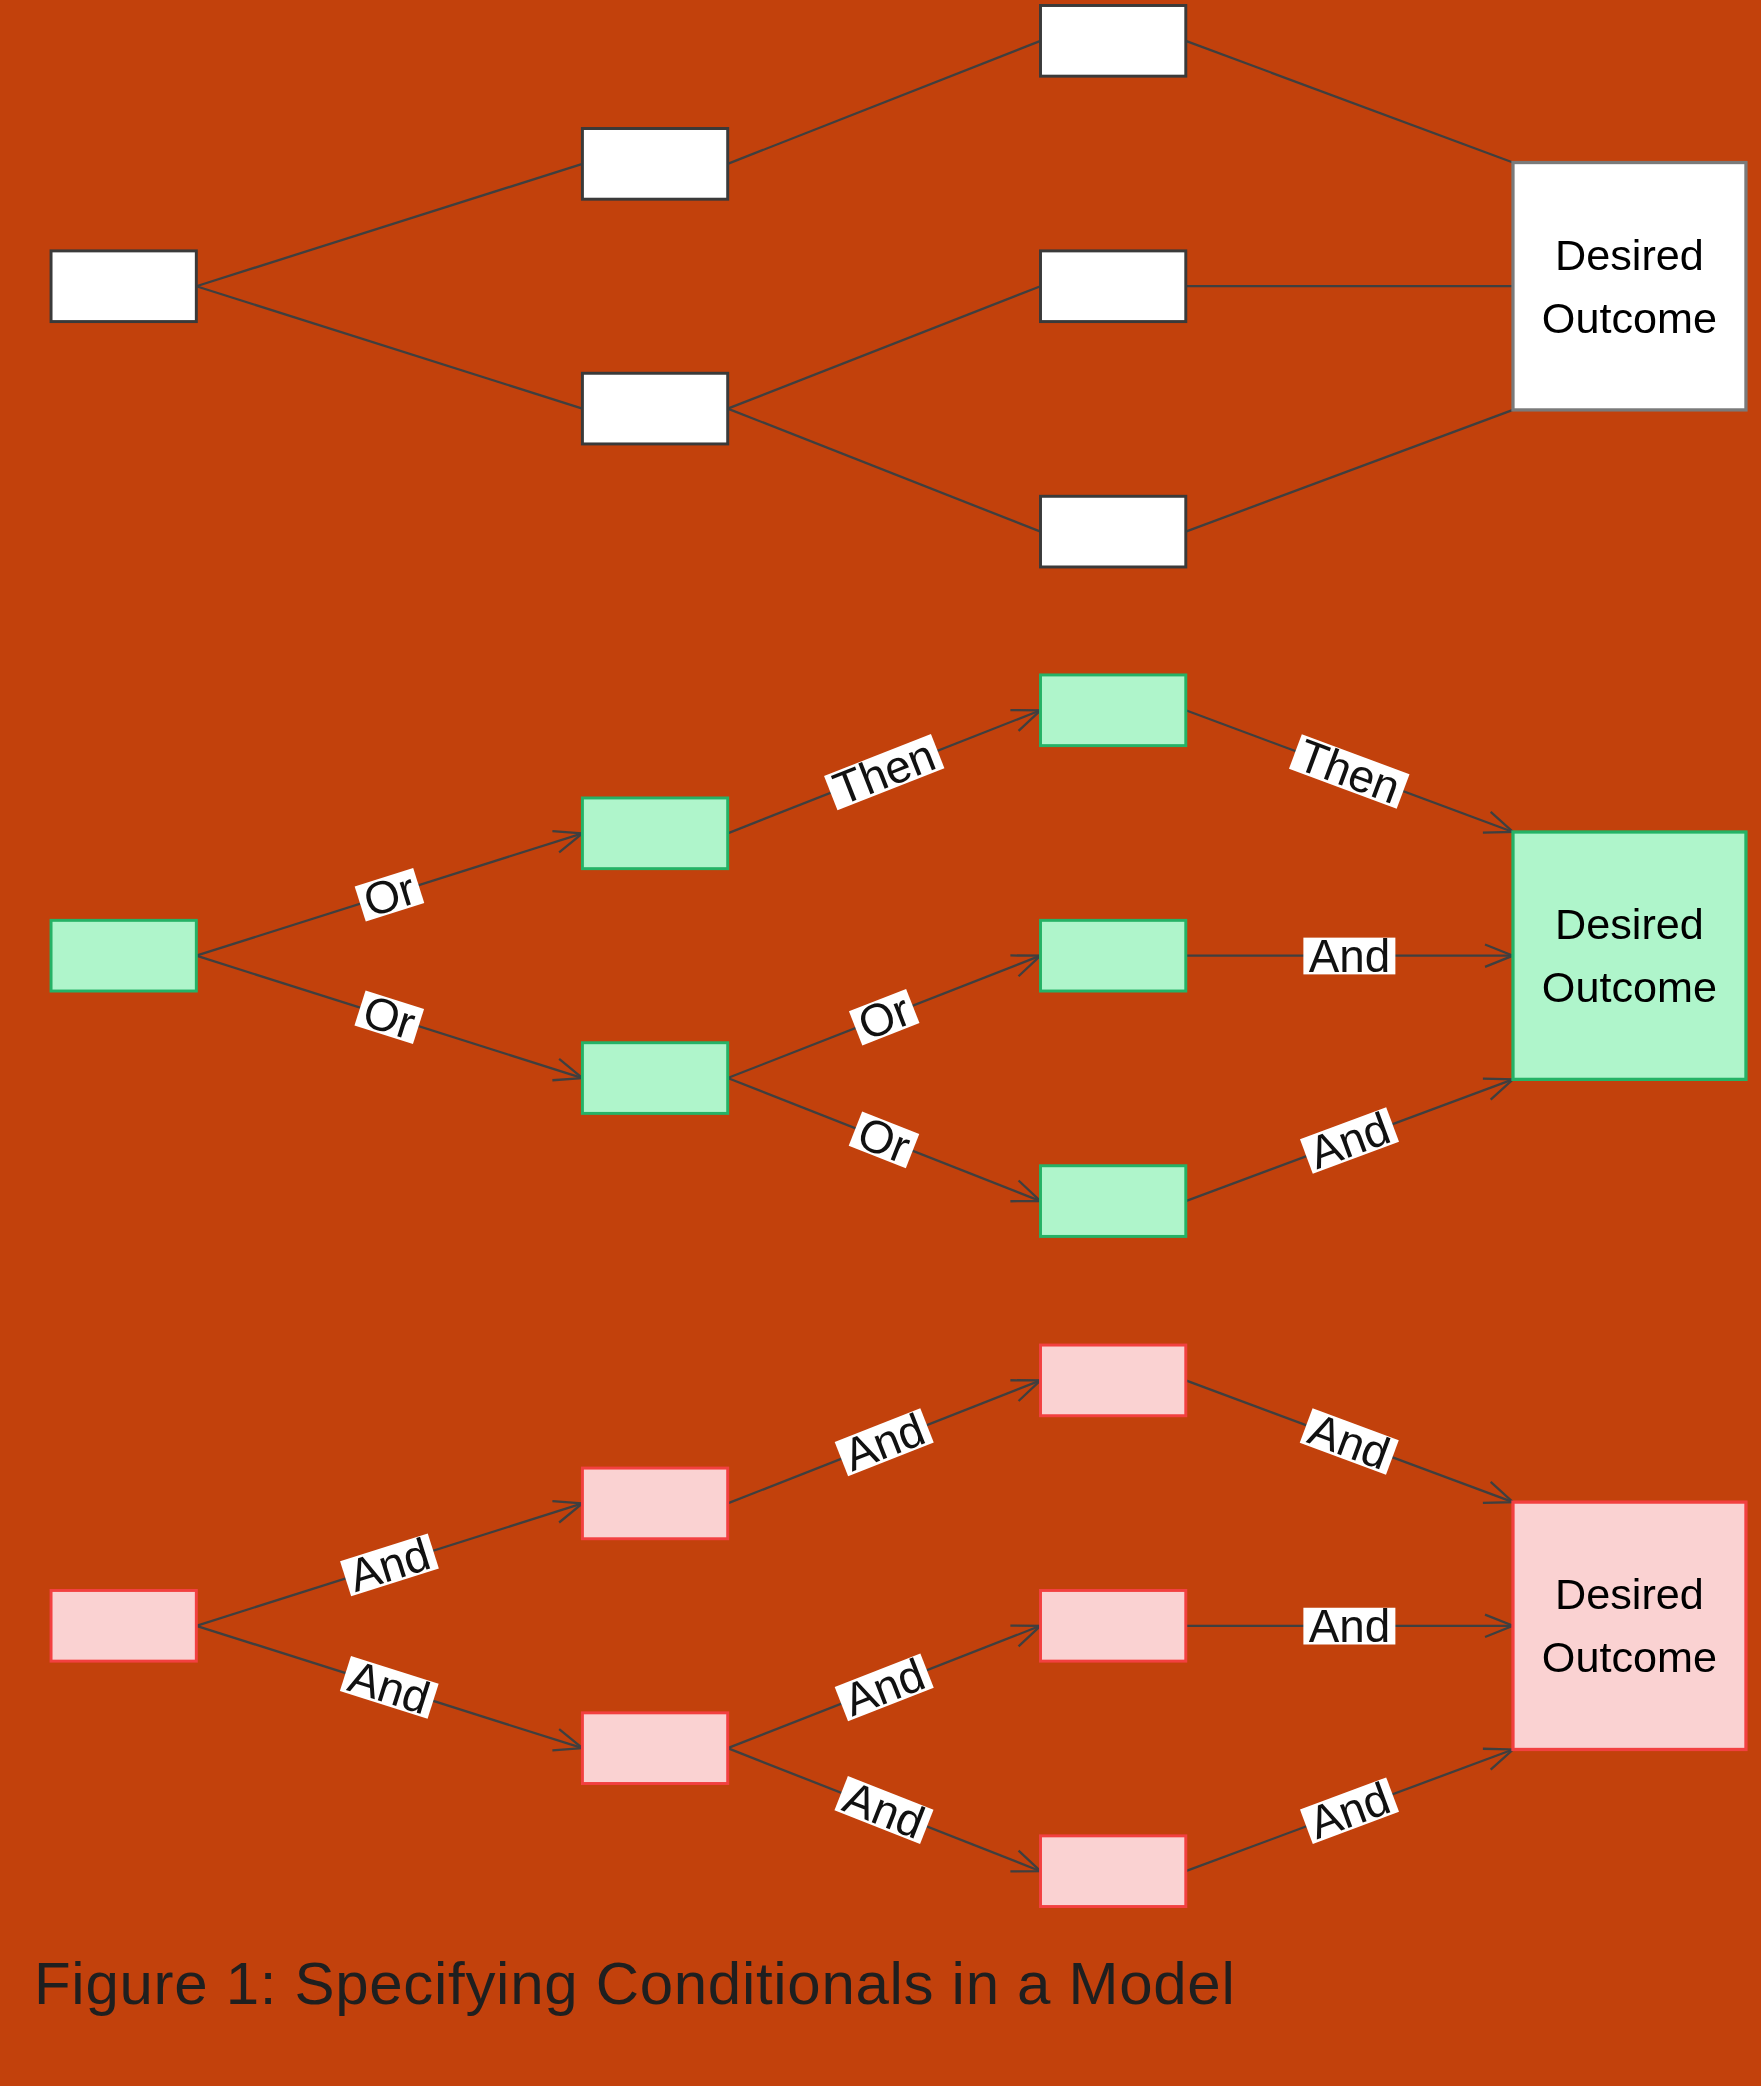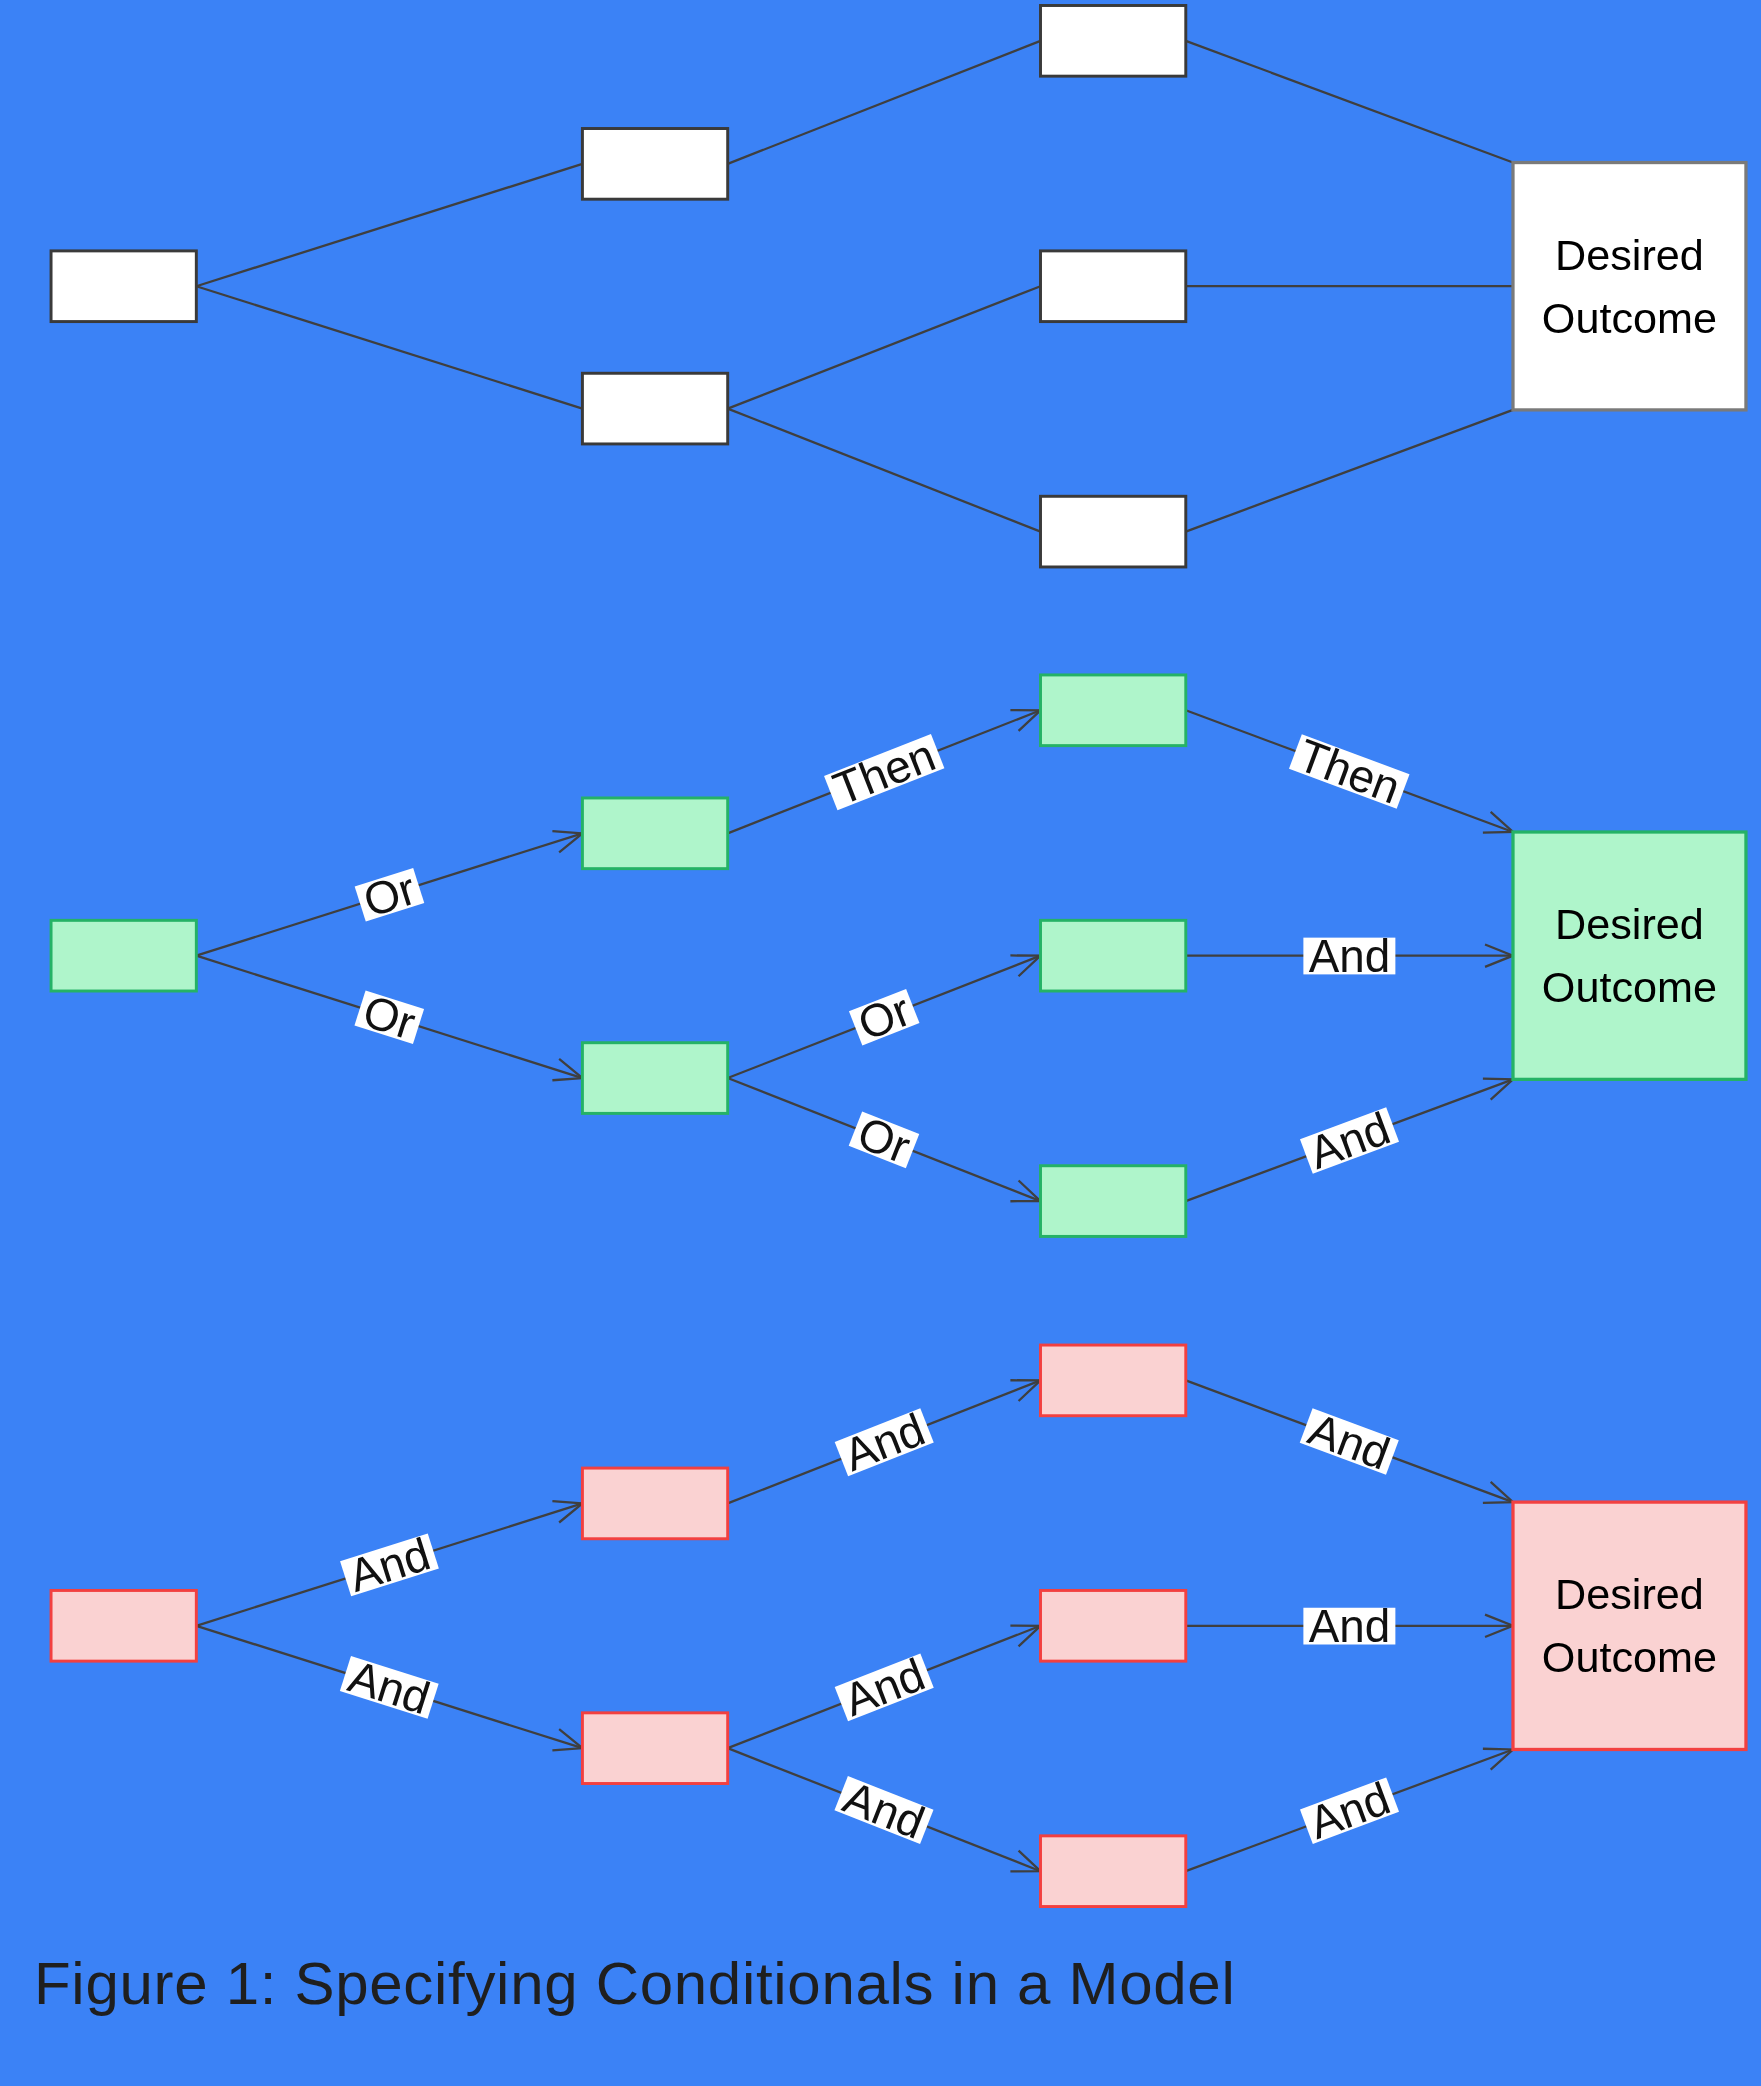--- a/index.html
+++ b/index.html
@@ -8,21 +8,21 @@
     background: #ffffff;
   }
   body {
     width: 1761px;
     font-family: "Liberation Sans", sans-serif;
   }
   .page {
     position: relative;
     width: 1761px;
     height: 2087px;
-    background: #3b82f6;
+    background: #c2410c;
     overflow: hidden;
   }
   #diagram-svg {
     display: block;
     width: 1761px;
     height: 1931px;
   }
   .caption {
     box-sizing: border-box;
     width: 1761px;

